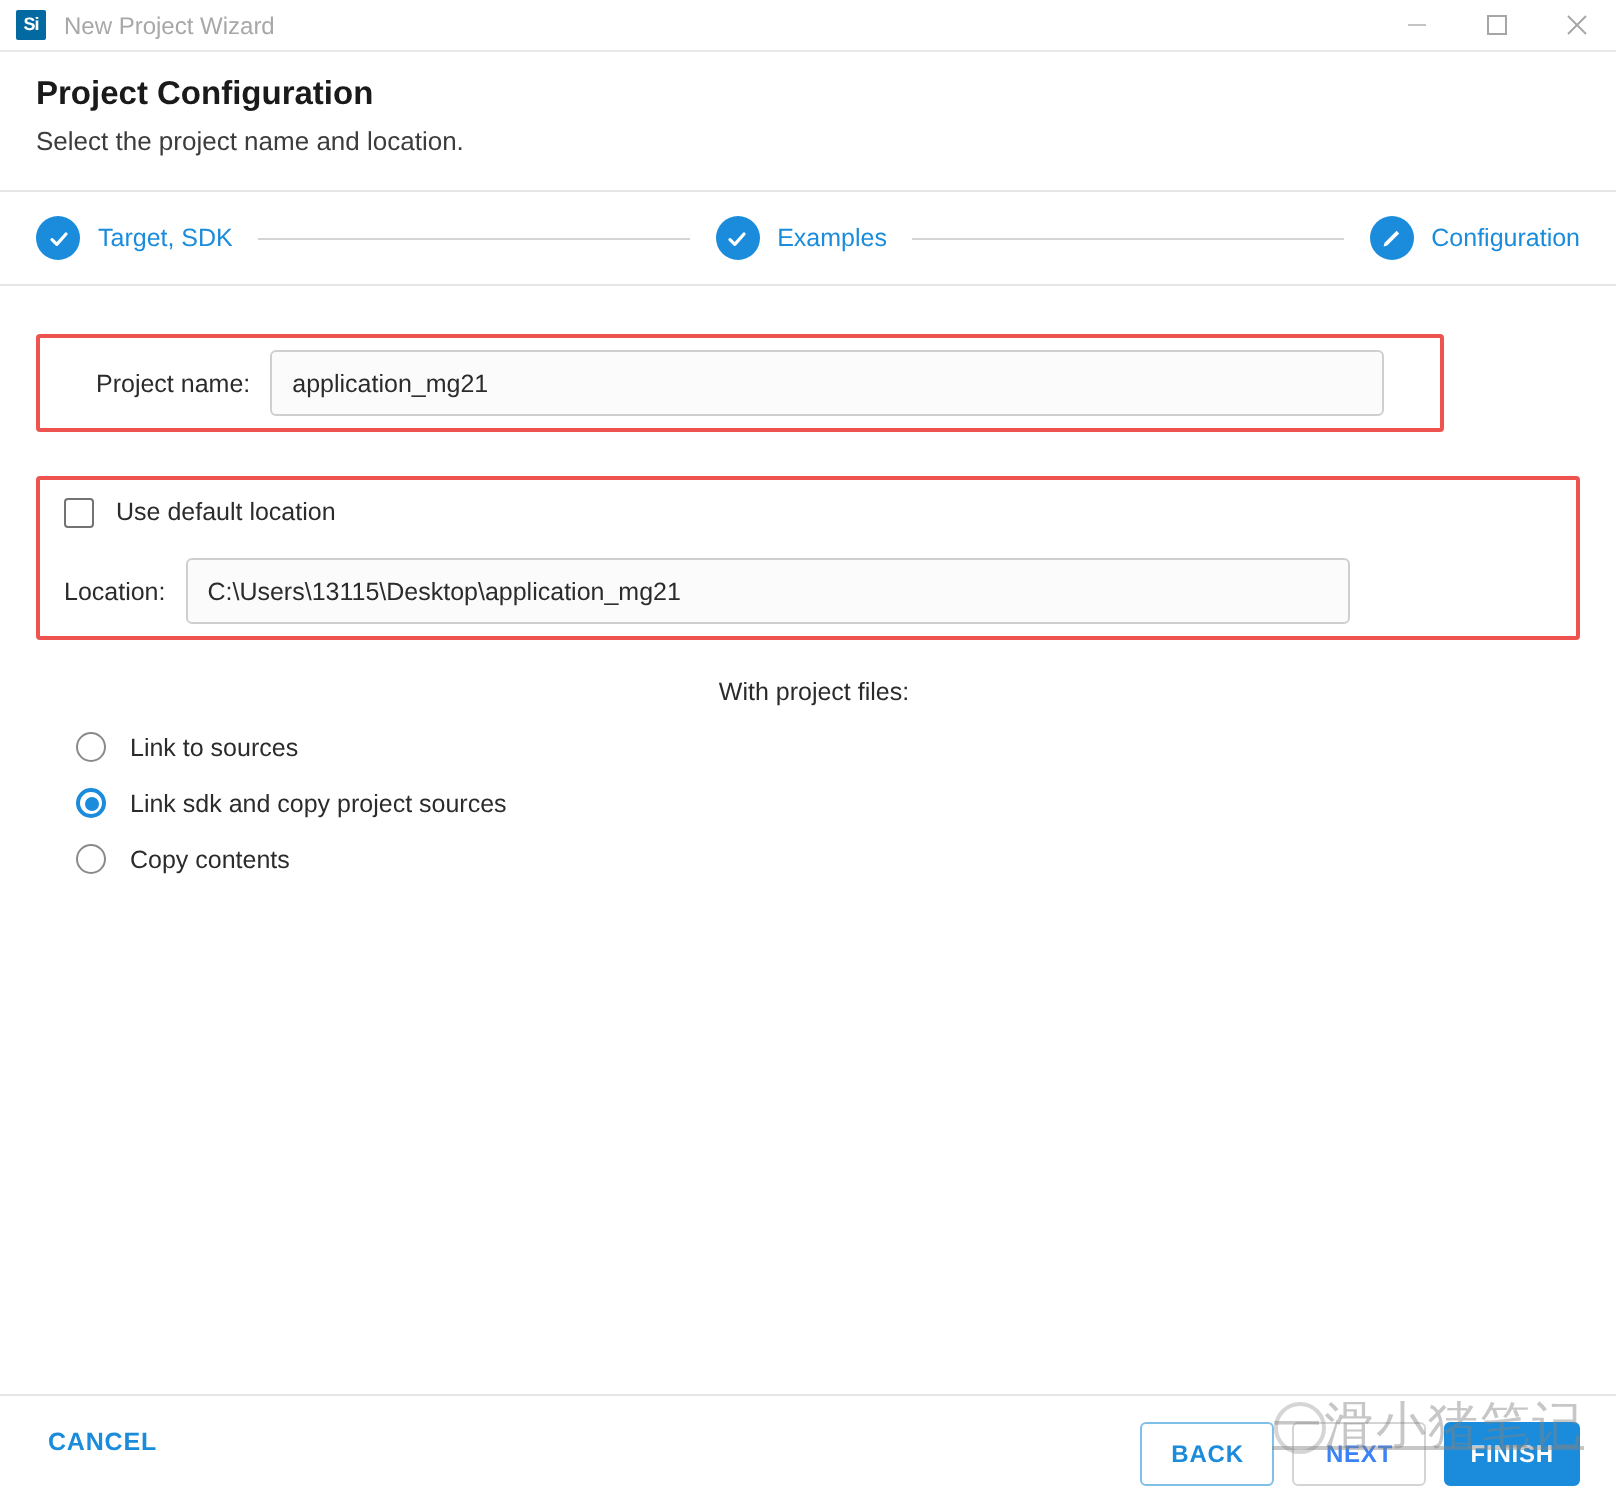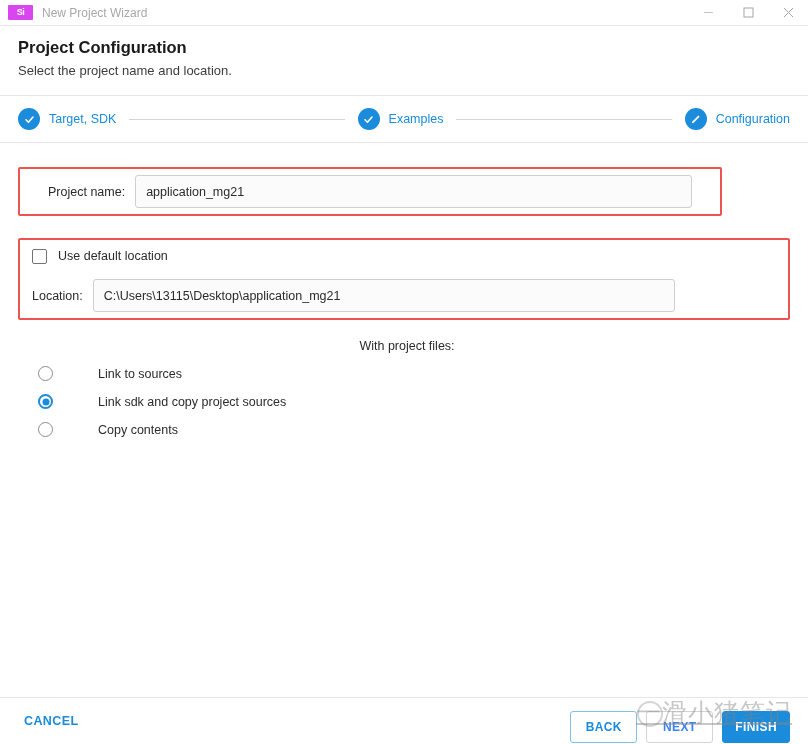--- a/index.html
+++ b/index.html
@@ -26,23 +26,23 @@
     height: 26px;
     flex: 0 0 26px;
     display: flex;
     align-items: center;
     background: #ffffff;
     border-bottom: 1px solid #e8e8e8;
     padding-left: 8px;
     position: relative;
   }
   .app-icon {
-    width: 25px;
+    width: 15px;
     height: 15px;
-    background: #d946ef;
+    background: #0369a1;
     border-radius: 1px;
     display: flex;
     align-items: center;
     justify-content: center;
     color: #ffffff;
     font-size: 9px;
     font-weight: bold;
     line-height: 1;
     letter-spacing: -0.5px;
     flex: 0 0 auto;
@@ -232,21 +232,20 @@
     font-size: 12.5px;
     color: #2b2b2b;
     margin-left: 6px;
     text-align: center;
   }
   .radio-row {
     display: flex;
     align-items: center;
     margin-top: 13px;
     margin-left: 20px;
-    gap: 33px;
   }
   .radio {
     width: 15px;
     height: 15px;
     border-radius: 50%;
     border: 1.6px solid #8a8a8a;
     background: #ffffff;
     flex: 0 0 auto;
     position: relative;
   }

